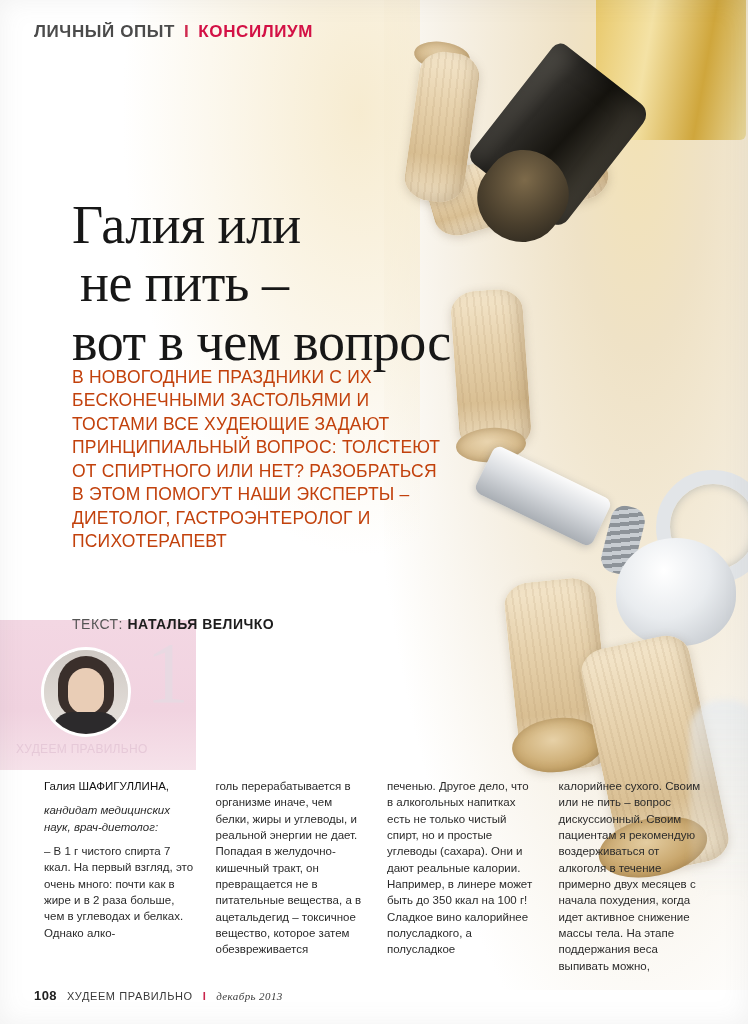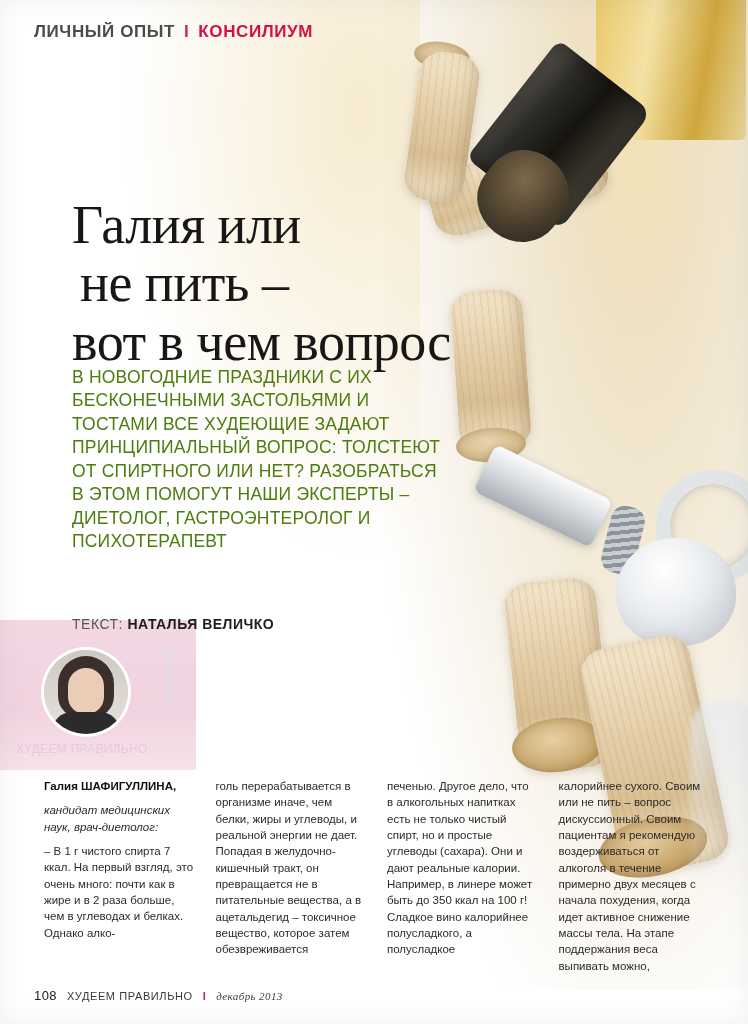--- a/index.html
+++ b/index.html
@@ -159,21 +159,21 @@
     color: #171717;
     letter-spacing: -0.5px;
   }
   .title .l2 { display: block; margin-left: 8px; }
   .title .l3 { display: block; }
 
   
   .deck {
     position: absolute; left: 72px; top: 366px;
     width: 375px;
-    color: #4d7c0f;
+    color: #c2410c;
     font-size: 17.5px;
     line-height: 1.34;
     font-weight: normal;
     letter-spacing: .2px;
     text-transform: uppercase;
   }
   .byline {
     position: absolute; left: 72px; top: 616px;
     font-size: 14px; letter-spacing: .5px; color: #555;
   }
@@ -208,30 +208,30 @@
   }
 
   
   .cols {
     position: absolute; left: 44px; top: 778px;
     width: 664px; height: 200px;
     display: flex; gap: 22px;
   }
   .col { width: 150px; font-size: 11.5px; line-height: 1.42; color: #2b2b2b; }
   .col p { margin: 0 0 8px 0; }
-  .lead-name { font-weight: bold; color: #111; }
+  .lead-name { font-weight: normal; color: #111; }
   .lead-role { font-style: italic; }
 
   
   .footer {
     position: absolute; left: 34px; top: 988px;
     display: flex; align-items: baseline; gap: 10px;
     font-size: 11px; color: #3a3a3a; letter-spacing: .4px;
   }
-  .footer .pageno { font-weight: normal; font-size: 13px; color: #222; text-align: center; }
+  .footer .pageno { font-weight: bold; font-size: 13px; color: #222; text-align: center; }
   .footer .sep2 { color: #c9254c; font-weight: bold; }
   .footer .issue { font-style: italic; font-family: "Liberation Serif", serif; }
   .footer .mag { letter-spacing: .6px; }
 
   .edge-shadow {
     position: absolute; left: 0; top: 0; width: 748px; height: 1024px;
     pointer-events: none;
     box-shadow: inset 0 0 26px rgba(120,120,120,.10);
   }
 </style>

